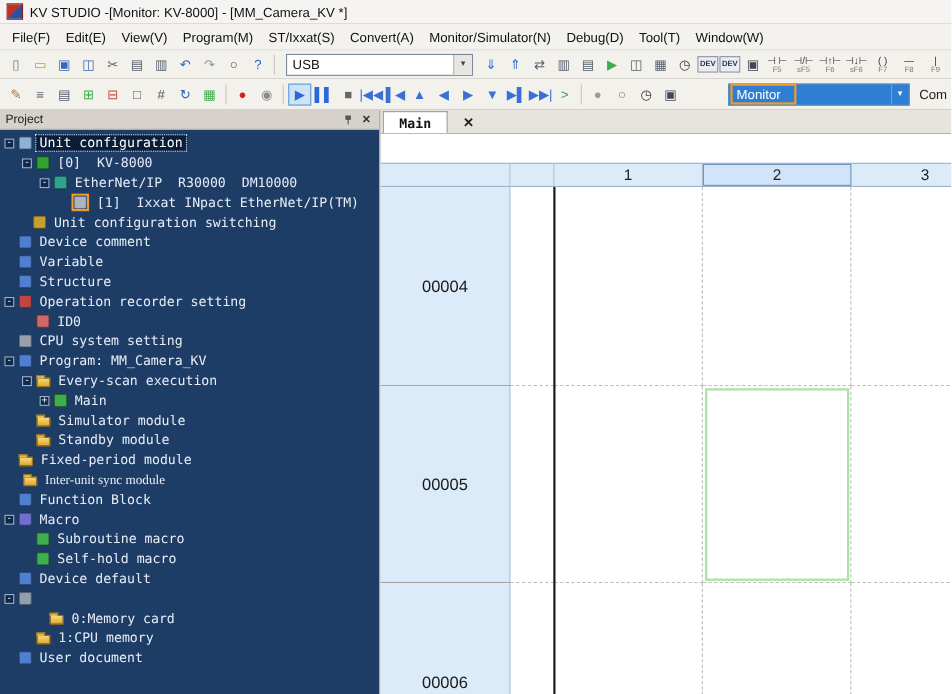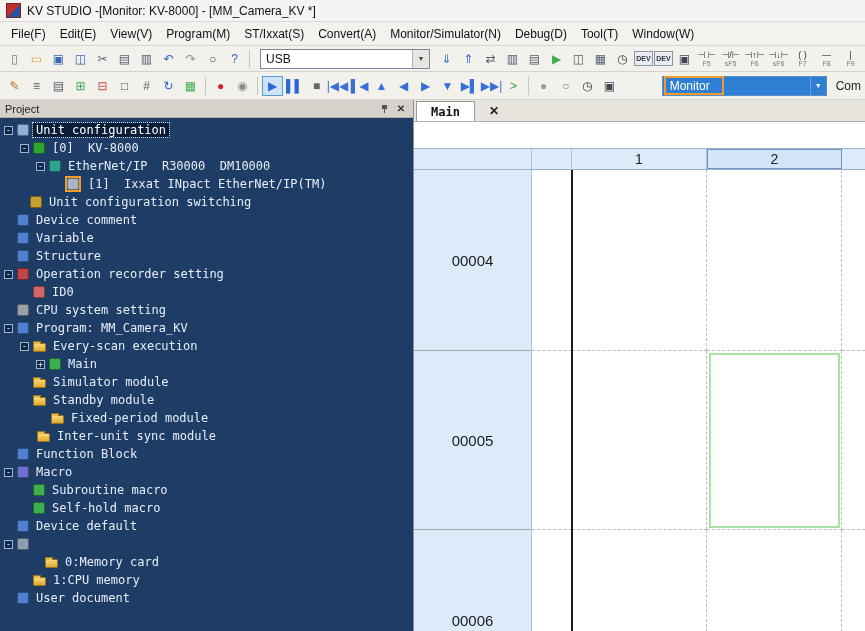--- a/index.html
+++ b/index.html
@@ -45,21 +45,21 @@
     background:#2e7fd4; border:1px solid #5a8ec4; color:#fff; font-size:12px; flex:none; }
   .mtextwrap { border:2px solid #ef9b2d; height:19px; display:flex; align-items:center;
     padding:0 12px 0 4px; margin-left:1px; }
   .mflex { flex:1; }
   .marrow { width:16px; height:100%; display:flex; align-items:center; justify-content:center;
     font-size:7px; border-left:1px solid #6fa0d8; }
   .comlabel { font-size:12px; color:#222; white-space:nowrap; }
   
   .workspace { display:flex; height:531px; }
   
-  .project-panel { width:413px; flex:none; display:flex; flex-direction:column; background:#1d3c66; }
+  .project-panel { width:345px; flex:none; display:flex; flex-direction:column; background:#1d3c66; }
   .panel-header { height:18px; flex:none; background:#d6d2cb; border-bottom:1px solid #b2aea6;
     display:flex; align-items:center; padding:0 5px; font-size:11px; color:#222; }
   .ph-title { flex:1; }
   .ph-btn { width:14px; height:13px; display:flex; align-items:center; justify-content:center;
     font-size:10px; font-weight:bold; color:#333; margin-left:3px; }
   .pin-icon { position:relative; width:9px; height:10px; }
   .pin-icon::before { content:""; position:absolute; left:2px; top:1px; width:5px; height:4px; background:#555; }
   .pin-icon::after  { content:""; position:absolute; left:4px; top:5px; width:1px; height:4px; background:#555; }
   .tree { flex:1; overflow:hidden; padding-top:3px; }
   .trow { height:18px; display:flex; align-items:center; white-space:pre;
@@ -267,22 +267,22 @@
         <div class="trow" style="padding-left: 4px;"><span class="expsp"></span><span class="iconwrap"><span class="ticn" style="background: rgb(79, 127, 208);"></span></span><span class="tlabel">Variable</span></div>
         <div class="trow" style="padding-left: 4px;"><span class="expsp"></span><span class="iconwrap"><span class="ticn" style="background: rgb(79, 127, 208);"></span></span><span class="tlabel">Structure</span></div>
         <div class="trow" style="padding-left: 4px;"><span class="exp">-</span><span class="iconwrap"><span class="ticn" style="background: rgb(192, 69, 69);"></span></span><span class="tlabel">Operation recorder setting</span></div>
         <div class="trow" style="padding-left: 20px;"><span class="expsp"></span><span class="iconwrap"><span class="ticn" style="background: rgb(208, 104, 104);"></span></span><span class="tlabel">ID0</span></div>
         <div class="trow" style="padding-left: 4px;"><span class="expsp"></span><span class="iconwrap"><span class="ticn" style="background: rgb(152, 160, 172);"></span></span><span class="tlabel">CPU system setting</span></div>
         <div class="trow" style="padding-left: 4px;"><span class="exp">-</span><span class="iconwrap"><span class="ticn" style="background: rgb(79, 127, 208);"></span></span><span class="tlabel">Program: MM_Camera_KV</span></div>
         <div class="trow" style="padding-left: 20px;"><span class="exp">-</span><span class="iconwrap"><span class="ticn folder"></span></span><span class="tlabel">Every-scan execution</span></div>
         <div class="trow" style="padding-left: 36px;"><span class="exp">+</span><span class="iconwrap"><span class="ticn" style="background: rgb(63, 174, 79);"></span></span><span class="tlabel">Main</span></div>
         <div class="trow" style="padding-left: 20px;"><span class="expsp"></span><span class="iconwrap"><span class="ticn folder"></span></span><span class="tlabel">Simulator module</span></div>
         <div class="trow" style="padding-left: 20px;"><span class="expsp"></span><span class="iconwrap"><span class="ticn folder"></span></span><span class="tlabel">Standby module</span></div>
-        <div class="trow" style="padding-left: 38px;"><span class="expsp"></span><span class="iconwrap"><span class="ticn folder"></span></span><span class="tlabel">Fixed-period module</span></div>
-        <div class="trow" style="padding-left: 24px;"><span class="expsp"></span><span class="iconwrap"><span class="ticn folder"></span></span><span class="tlabel">Inter-unit sync module</span></div>
+        <div class="trow" style="padding-left: 4px;"><span class="expsp"></span><span class="iconwrap"><span class="ticn folder"></span></span><span class="tlabel">Fixed-period module</span></div>
+        <div class="trow" style="padding-left: 8px; font-family: Liberation Serif, serif;"><span class="expsp"></span><span class="iconwrap"><span class="ticn folder"></span></span><span class="tlabel">Inter-unit sync module</span></div>
         <div class="trow" style="padding-left: 4px;"><span class="expsp"></span><span class="iconwrap"><span class="ticn" style="background: rgb(79, 127, 208);"></span></span><span class="tlabel">Function Block</span></div>
         <div class="trow" style="padding-left: 4px;"><span class="exp">-</span><span class="iconwrap"><span class="ticn" style="background: rgb(111, 111, 208);"></span></span><span class="tlabel">Macro</span></div>
         <div class="trow" style="padding-left: 20px;"><span class="expsp"></span><span class="iconwrap"><span class="ticn" style="background: rgb(63, 174, 79);"></span></span><span class="tlabel">Subroutine macro</span></div>
         <div class="trow" style="padding-left: 20px;"><span class="expsp"></span><span class="iconwrap"><span class="ticn" style="background: rgb(63, 174, 79);"></span></span><span class="tlabel">Self-hold macro</span></div>
         <div class="trow" style="padding-left: 4px;"><span class="expsp"></span><span class="iconwrap"><span class="ticn" style="background: rgb(79, 127, 208);"></span></span><span class="tlabel">Device default</span></div>
         <div class="trow" style="padding-left: 4px;"><span class="exp">-</span><span class="iconwrap"><span class="ticn" style="background: rgb(143, 159, 176);"></span></span></div>
         <div class="trow" style="padding-left: 32px;"><span class="expsp"></span><span class="iconwrap"><span class="ticn folder"></span></span><span class="tlabel">0:Memory card</span></div>
         <div class="trow" style="padding-left: 20px;"><span class="expsp"></span><span class="iconwrap"><span class="ticn folder"></span></span><span class="tlabel">1:CPU memory</span></div>
         <div class="trow" style="padding-left: 4px;"><span class="expsp"></span><span class="iconwrap"><span class="ticn" style="background: rgb(79, 127, 208);"></span></span><span class="tlabel">User document</span></div>
       </div>

